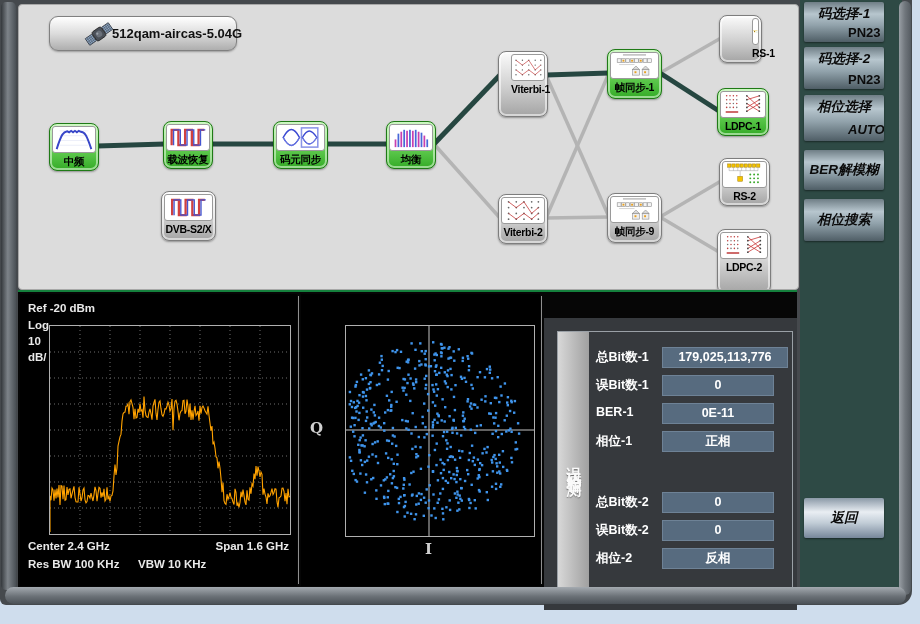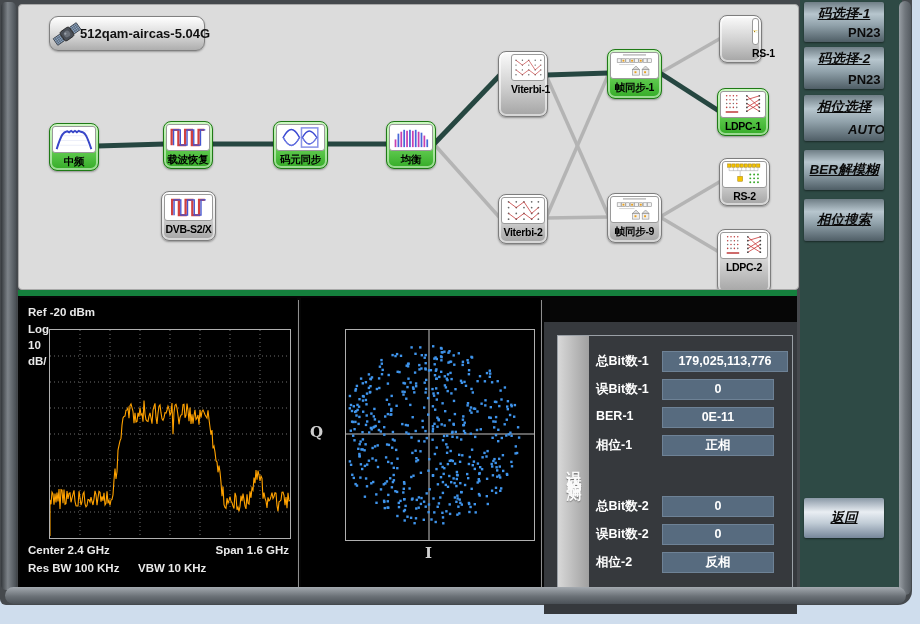--- a/index.html
+++ b/index.html
@@ -28,26 +28,26 @@
     border:1px solid #1f7a16;box-shadow:inset 0 0 0 2px rgba(235,255,230,.55),0 1px 2px rgba(0,0,0,.35);}
   .block.gray{background:linear-gradient(180deg,#fbfbfb 0%,#cfcfcf 55%,#a4a4a4 100%);
     border:1px solid #7d7d7d;box-shadow:inset 0 0 0 2px rgba(255,255,255,.55),0 1px 2px rgba(0,0,0,.35);}
   .block-icon{background:#fff;border:1px solid #9a9a9a;border-radius:3px;height:25px;overflow:hidden;}
   .block-icon svg{width:100%;height:100%;display:block;}
   .block-label{text-align:center;font-weight:bold;font-size:10.5px;line-height:16px;color:#000;white-space:nowrap;letter-spacing:-.3px;}
 
   #title-button{position:absolute;left:30px;top:11px;width:154px;height:33px;z-index:3;
     background:linear-gradient(180deg,#ffffff 0%,#dcdcdc 50%,#aeaeae 100%);
     border:1px solid #808080;border-radius:9px;display:flex;align-items:center;cursor:pointer;
-    box-shadow:0 1px 2px rgba(0,0,0,.3);}
+    box-shadow:0 1px 2px rgba(0,0,0,.3);padding-left:32px;}
   #title-button .sat{width:30px;height:30px;margin-left:2px;flex:0 0 auto;}
   #title-button .t{font-weight:bold;font-size:13px;color:#111;margin-left:-2px;white-space:nowrap;}
 
   
-  #bottom-region{position:absolute;left:18px;top:290px;width:779px;height:296px;background:#060606;border-top:6px solid #15803d;}
+  #bottom-region{position:absolute;left:18px;top:290px;width:779px;height:296px;background:#060606;border-top:2px solid #15803d;}
   .vdivider{position:absolute;top:4px;width:1px;height:288px;background:#8f8f8f;}
 
   .blackpanel{position:absolute;top:2px;background:#000;}
   #spectrum-panel{left:2px;width:277px;height:292px;}
   #constellation-panel{left:283px;width:239px;height:292px;}
   #error-panel{left:526px;width:253px;height:292px;background:#36393d;margin-top:24px;}
 
   .spec-text{position:absolute;color:#e9e9e9;font-weight:bold;font-size:11.5px;white-space:nowrap;}
   #spec-plot{position:absolute;left:29px;top:31px;width:240px;height:208px;border:1px solid #b0b0b0;}
   #spec-plot svg{display:block;}
@@ -66,21 +66,21 @@
   .err-row .lbl{position:absolute;left:2px;top:2px;color:#fff;font-weight:bold;font-size:12.5px;white-space:nowrap;}
   .err-row .val{position:absolute;right:14px;top:0;width:110px;height:19px;line-height:19px;text-align:center;
     background:#576b7f;border:1px solid #6e8296;color:#fff;font-weight:bold;font-size:12.5px;}
   .err-row .val.wide{width:124px;right:0;}
   .err-spacer{height:33px;}
 
   
   #sidebar{position:absolute;left:800px;top:0;width:102px;height:588px;background:#2e4a45;}
   .sb-btn{position:absolute;left:4px;width:80px;border-radius:2px;cursor:pointer;
     background:linear-gradient(180deg,#6f7e86 0%,#b7c6ce 30%,#91a2ab 58%,#4f5e66 100%);
-    box-shadow:0 1px 2px rgba(0,0,0,.45);color:#0b0b0b;overflow:hidden;text-decoration:underline;}
+    box-shadow:0 1px 2px rgba(0,0,0,.45);color:#0b0b0b;overflow:hidden;}
   .sb-btn.light{background:linear-gradient(180deg,#8b99a7 0%,#e9eef3 35%,#c2cdd7 62%,#77879a 100%);}
   .sb-btn .bt{font-weight:bold;font-style:italic;font-size:13.5px;text-align:center;margin-top:3px;white-space:nowrap;}
   .sb-btn .bv{font-weight:bold;font-size:13px;position:absolute;bottom:2px;right:4px;left:0;white-space:nowrap;margin-left:44px;}
   .sb-btn .bv.right{text-align:right;padding-right:7px;}
   .sb-btn .bv.center{text-align:center;font-style:italic;}
   .sb-btn.single{display:flex;align-items:center;justify-content:center;}
   .sb-btn.single .bt{margin-top:0;}
 </style>
 </head>
 <body>

